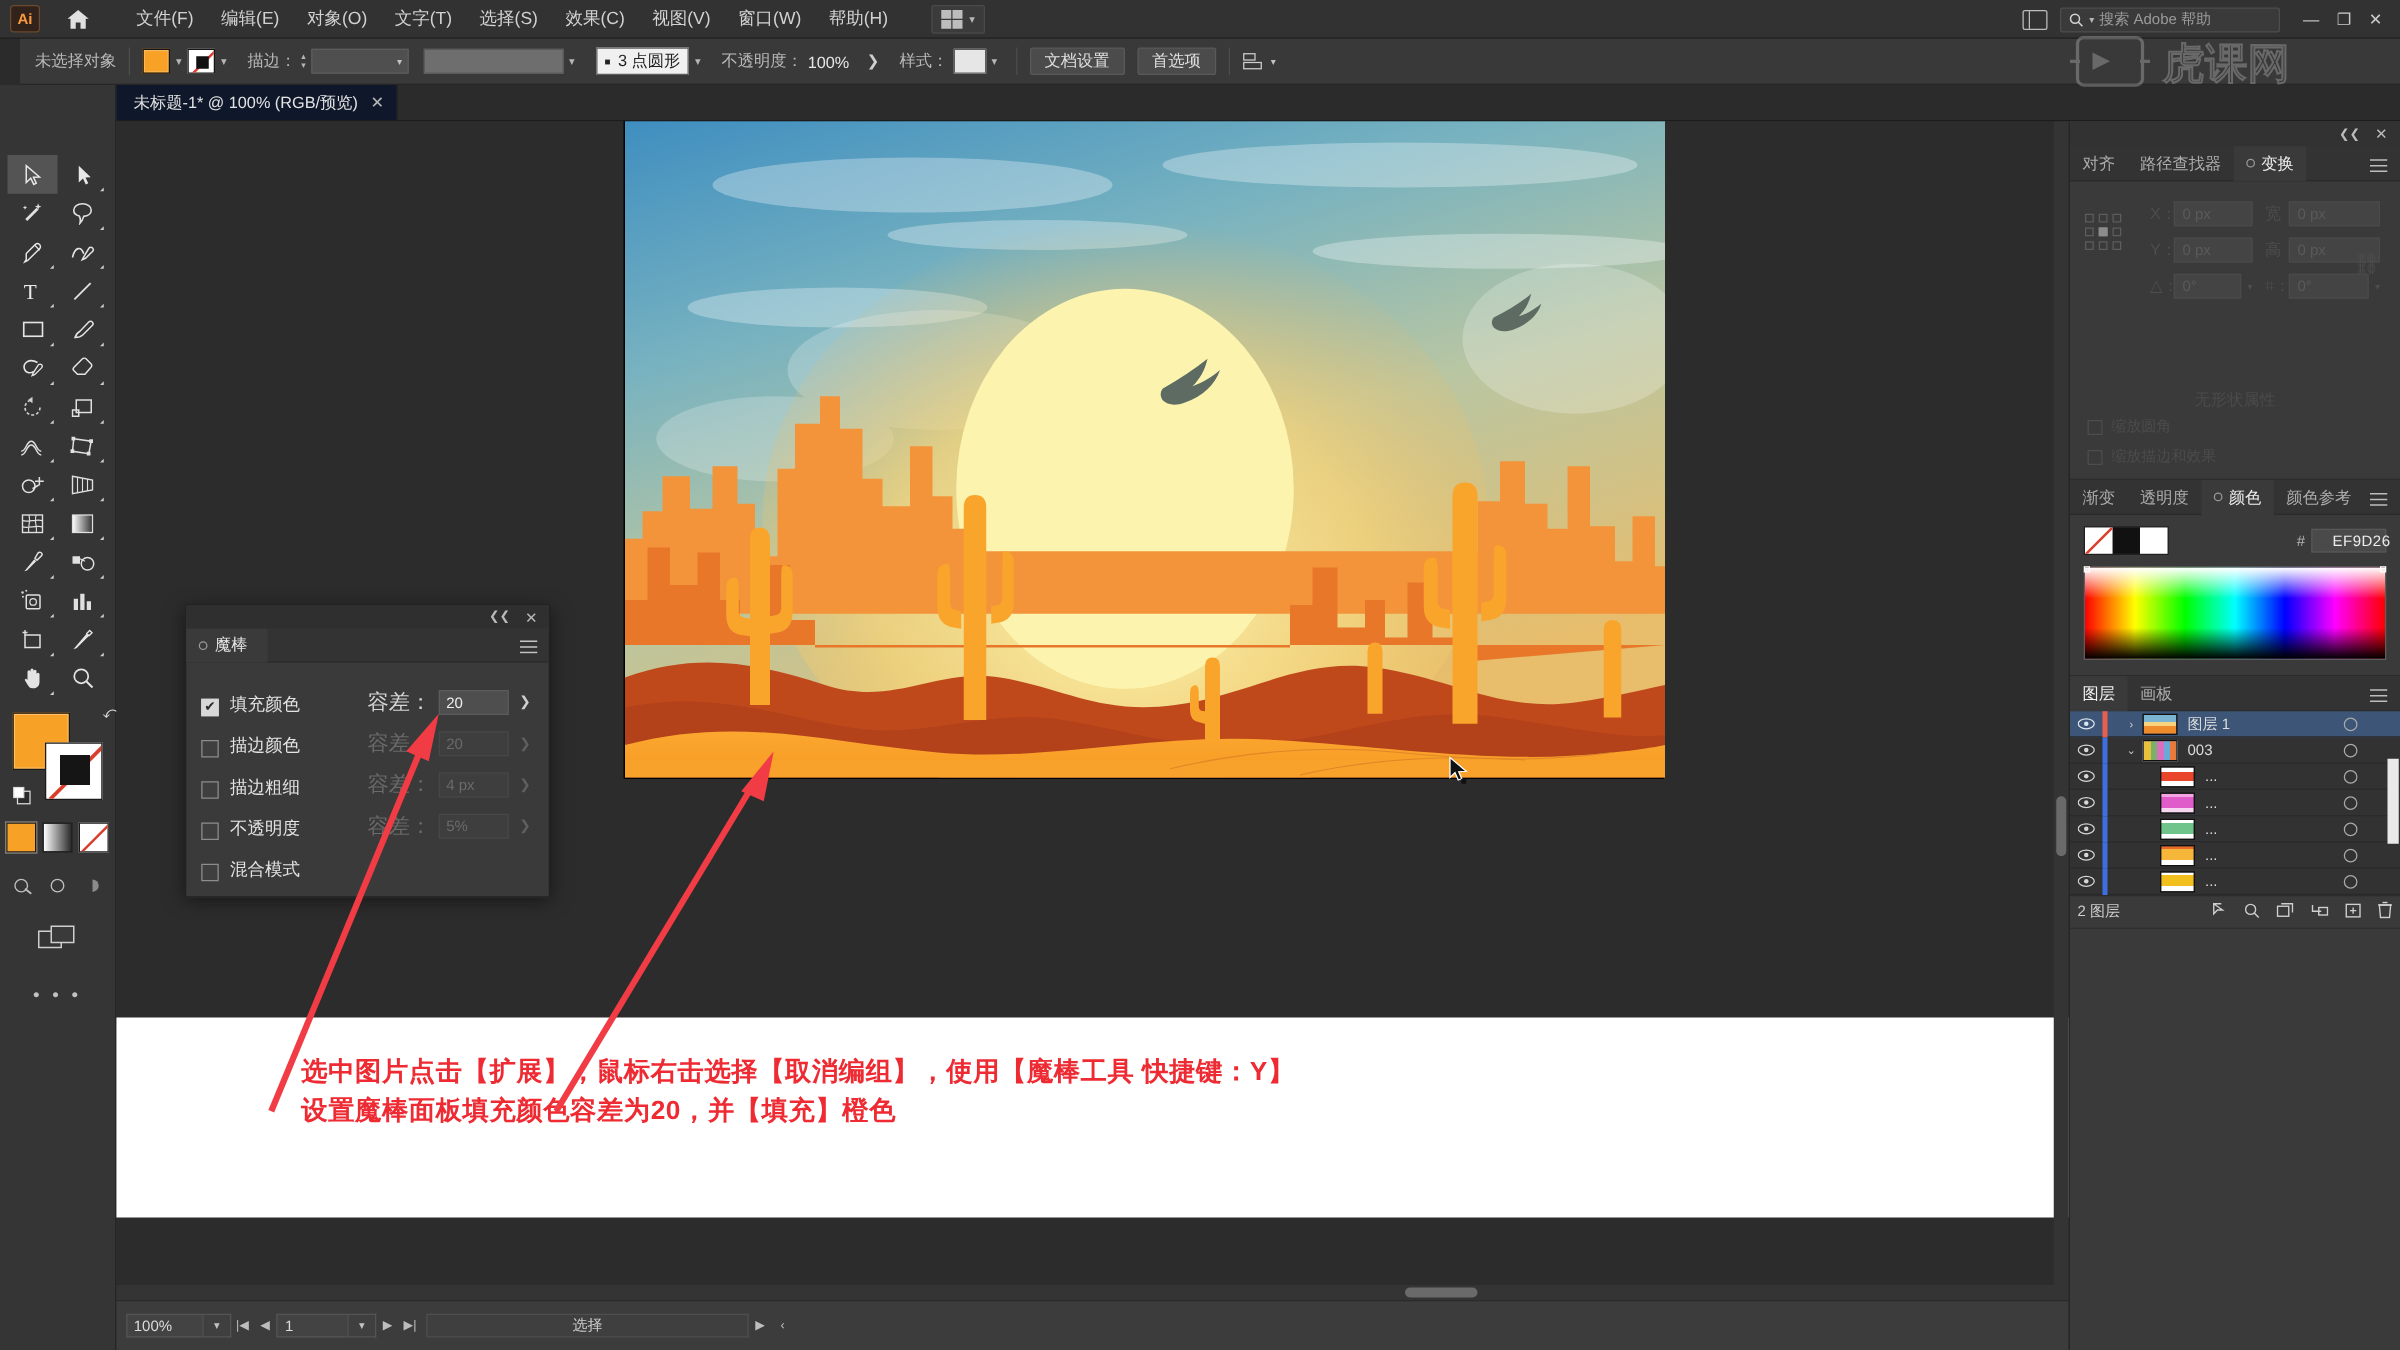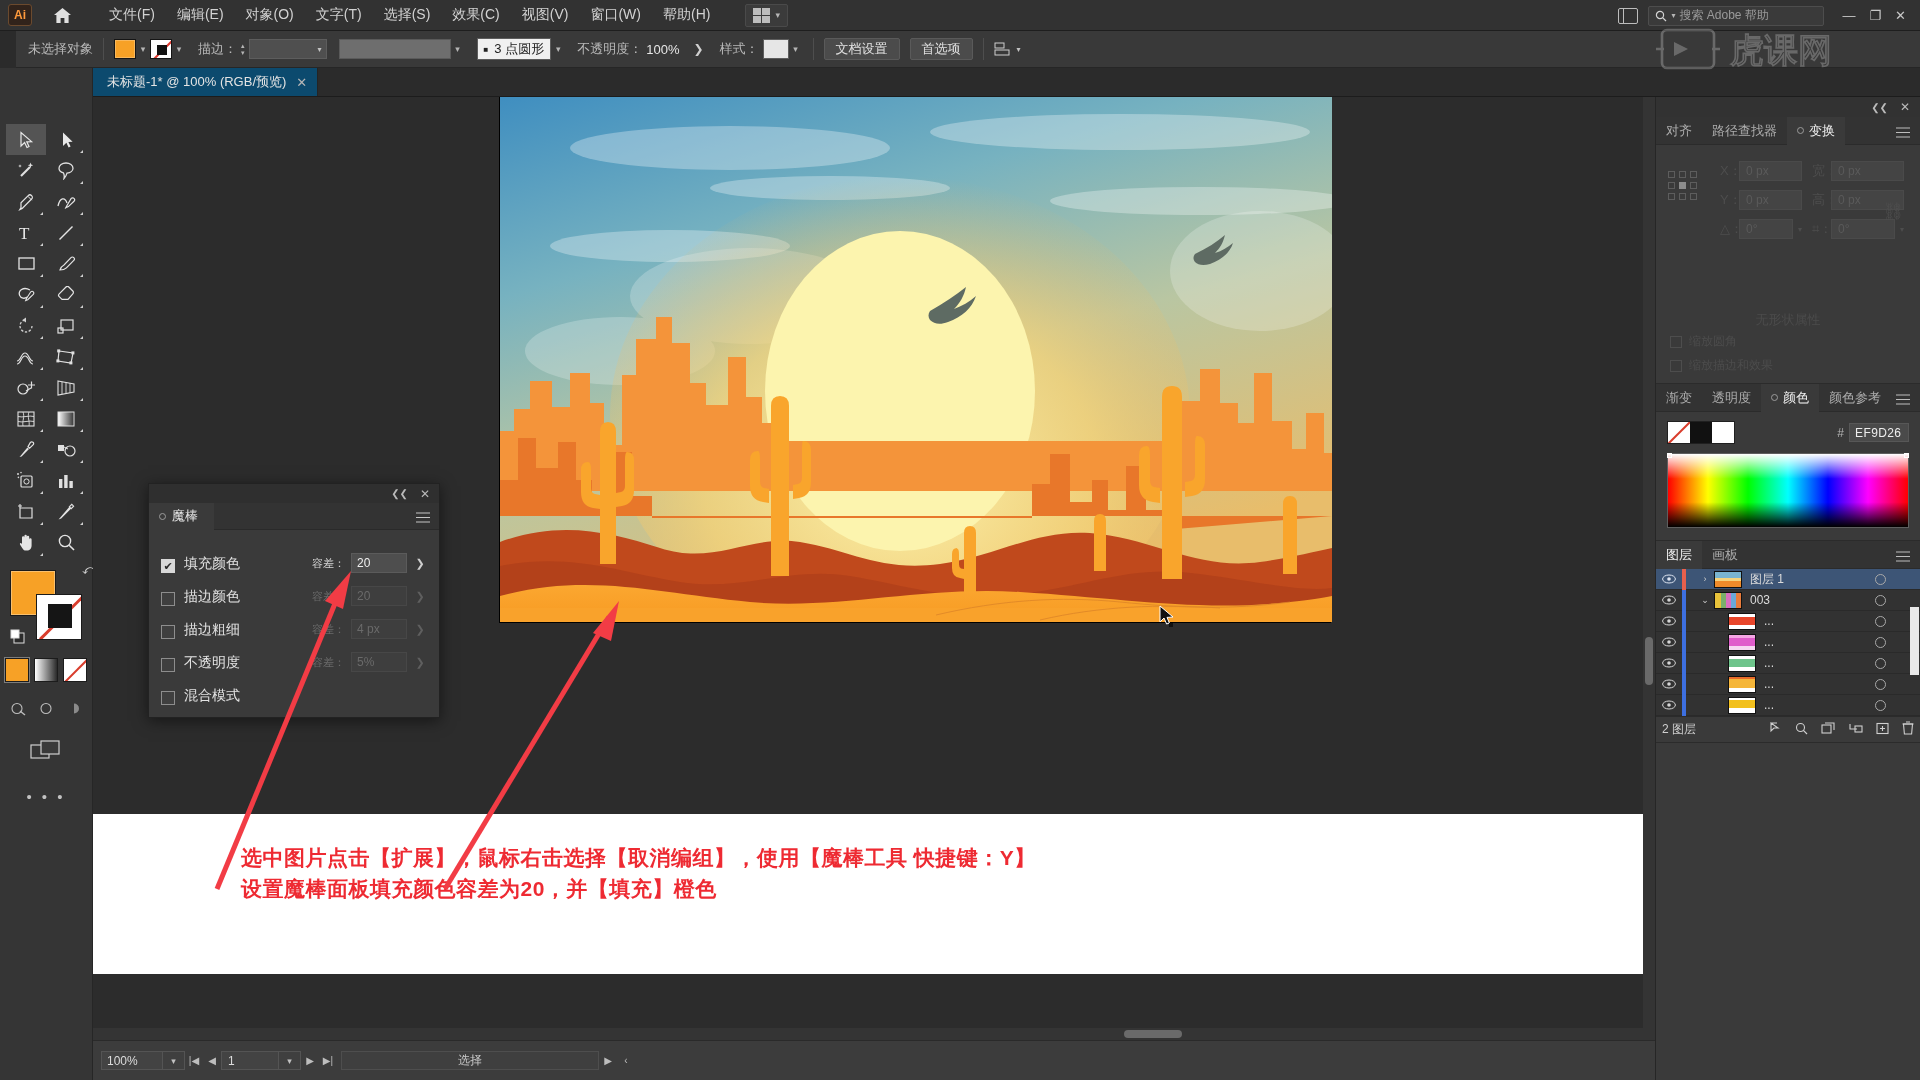--- a/index.html
+++ b/index.html
@@ -92,21 +92,21 @@
     height:22px;background:#4b4b4b;border:1px solid #5a5a5a;border-radius:2px;color:#e0e0e0;
     font-size:13px;display:flex;align-items:center;padding:0 11px; white-space:nowrap;
   }
 
   
   .tabbar{
     position:absolute; left:93px; top:68px; width:1827px; height:29px; background:#2b2b2b;
     border-bottom:1px solid #1c1c1c; display:flex; align-items:flex-end;
   }
   .doctab{
-    height:28px; background:#0c4a6e; display:flex; align-items:center; gap:10px;
+    height:28px; background:#0f172a; display:flex; align-items:center; gap:10px;
     padding:0 10px 0 14px; color:#e3e3e3; font-size:13px; border-right:1px solid #242424;
   }
   .doctab .x{ color:#b6b6b6; font-size:13px; cursor:pointer; }
 
   
   .toolbar{
     position:absolute; left:0; top:68px; width:93px; bottom:0; background:#353535;
     border-right:1px solid #262626; padding-top:56px;
   }
   .tb-handle{ position:absolute; top:60px; left:8px; color:#8a8a8a; font-size:9px; letter-spacing:1px;}
@@ -210,21 +210,21 @@
   .wp-body{ padding:10px 0 12px; }
   .wp-row{ display:flex; align-items:flex-end; height:33px; padding:0 12px; }
   .cbx{
     width:14px;height:14px;border:1px solid #8d8d8d;background:#3f3f3f;margin-right:9px;
     display:flex;align-items:center;justify-content:center;
   }
   .cbx.on{ background:#d8d8d8; border-color:#d8d8d8; }
   .cbx.on:after{ content:'✔'; color:#2a2a2a; font-size:11px; line-height:1; }
   .wp-lab{ color:#e2e2e2; font-size:14px; }
   .wp-right{ margin-left:auto; display:flex; align-items:center; gap:6px; }
-  .wp-tol{ color:#d5d5d5; font-size:11px; }
+  .wp-tol{ color:#d5d5d5; font-size:17px; }
   .wp-tol.dim{ color:#6a6a6a; }
   .wp-inp{
     width:56px;height:20px;background:#4e4e4e;border:1px solid #5b5b5b;color:#efefef;font-size:12px;
     display:flex;align-items:center;padding-left:5px;
   }
   .wp-inp.dim{ background:#3e3e3e;border-color:#474747;color:#6a6a6a; }
   .wp-arw{ color:#cfcfcf; font-size:11px; width:14px; text-align:center; }
   .wp-arw.dim{ color:#5f5f5f; }
 
   
@@ -262,21 +262,21 @@
   .cl-body{ padding:9px 11px 12px; }
   .cl-row{ display:flex; align-items:center; }
   .cl-sw{ display:flex; border:1px solid #202020; }
   .cl-none{ width:22px;height:21px;background:#fff;position:relative;overflow:hidden; }
   .cl-none:before{ content:'';position:absolute;left:-4px;top:9px;width:32px;height:2px;background:#d93d2c;transform:rotate(-45deg);}
   .cl-black{ width:22px;height:21px;background:#111; }
   .cl-white{ width:22px;height:21px;background:#fff; }
   .cl-hexwrap{ margin-left:auto; display:flex; align-items:center; gap:5px; }
   .cl-hash{ color:#b5b5b5; font-size:12px; }
   .cl-hex{ width:60px;height:19px;background:#4a4a4a;border:1px solid #575757;color:#ededed;font-size:12px;
-    display:flex;align-items:center;padding-left:5px; letter-spacing:.4px; }
+    display:flex;align-items:center;padding-left:16px; letter-spacing:.4px; }
   .cl-spectrum{
     margin-top:9px; height:75px; border:1px solid #5e5e5e; position:relative;
     background:
       linear-gradient(to bottom, rgba(255,255,255,1) 0%, rgba(255,255,255,0) 34%, rgba(0,0,0,0) 66%, rgba(0,0,0,1) 100%),
       linear-gradient(to right,#ff0000,#ffff00,#00ff00,#00ffff,#0000ff,#ff00ff,#ff0000);
   }
   .cl-spectrum .mark{ position:absolute; width:5px;height:5px;border:1px solid #fff; }
 
   
   .ly-list{ background:#323232; }

